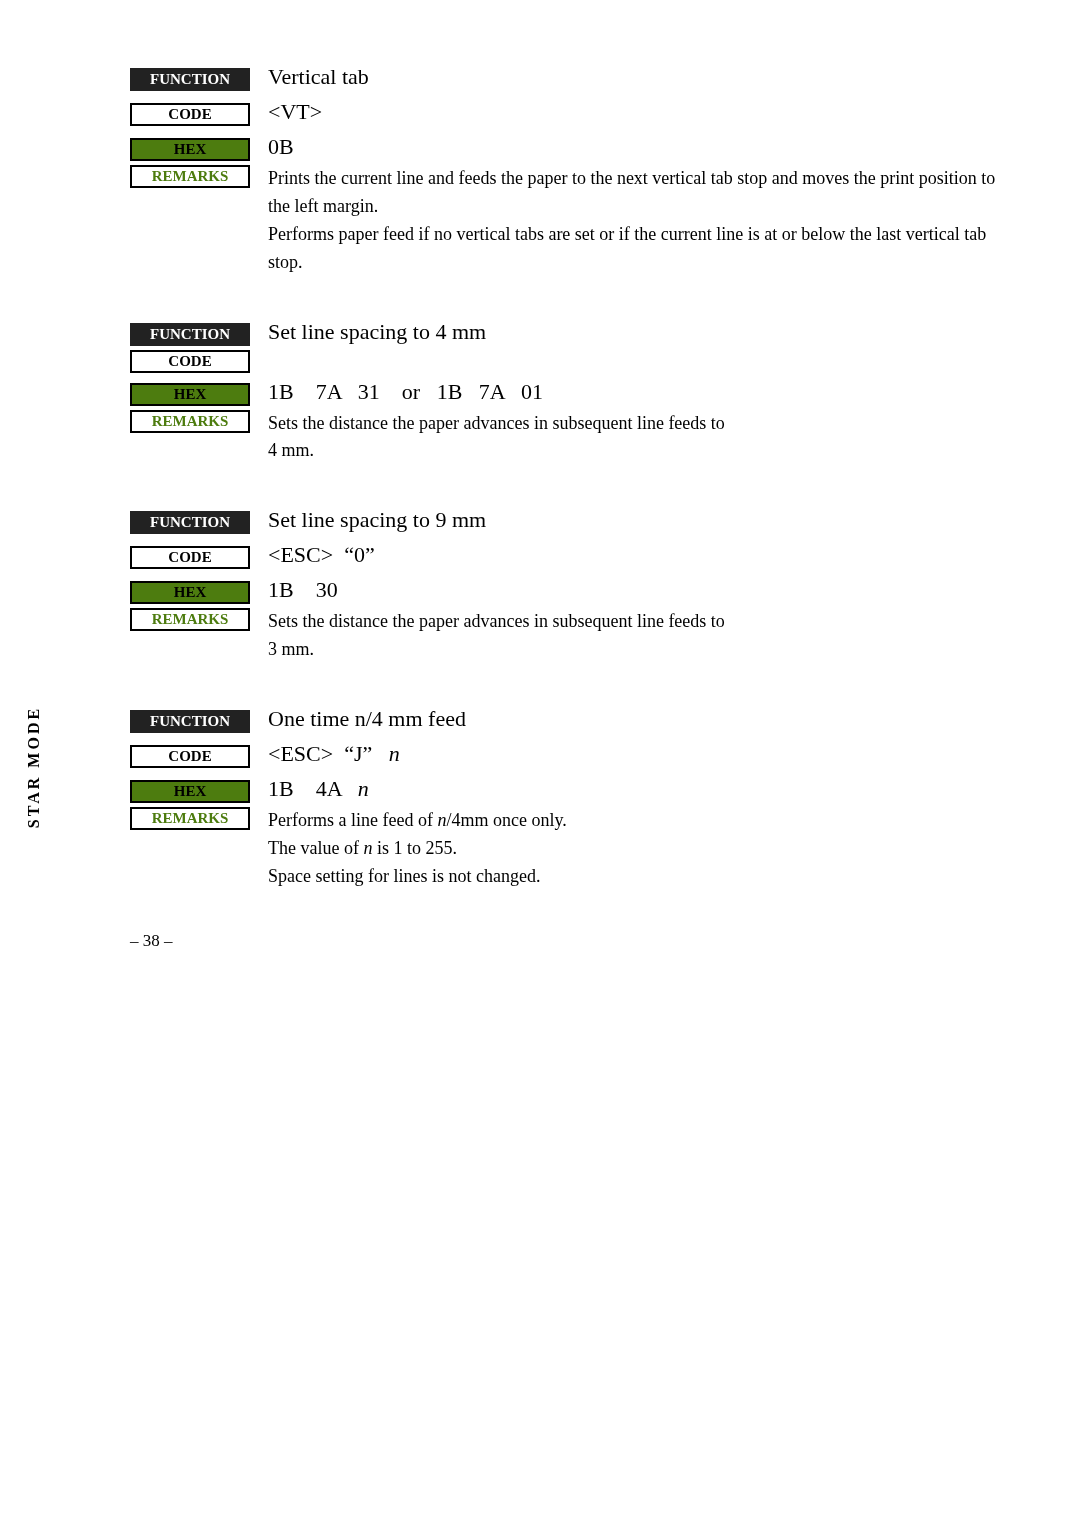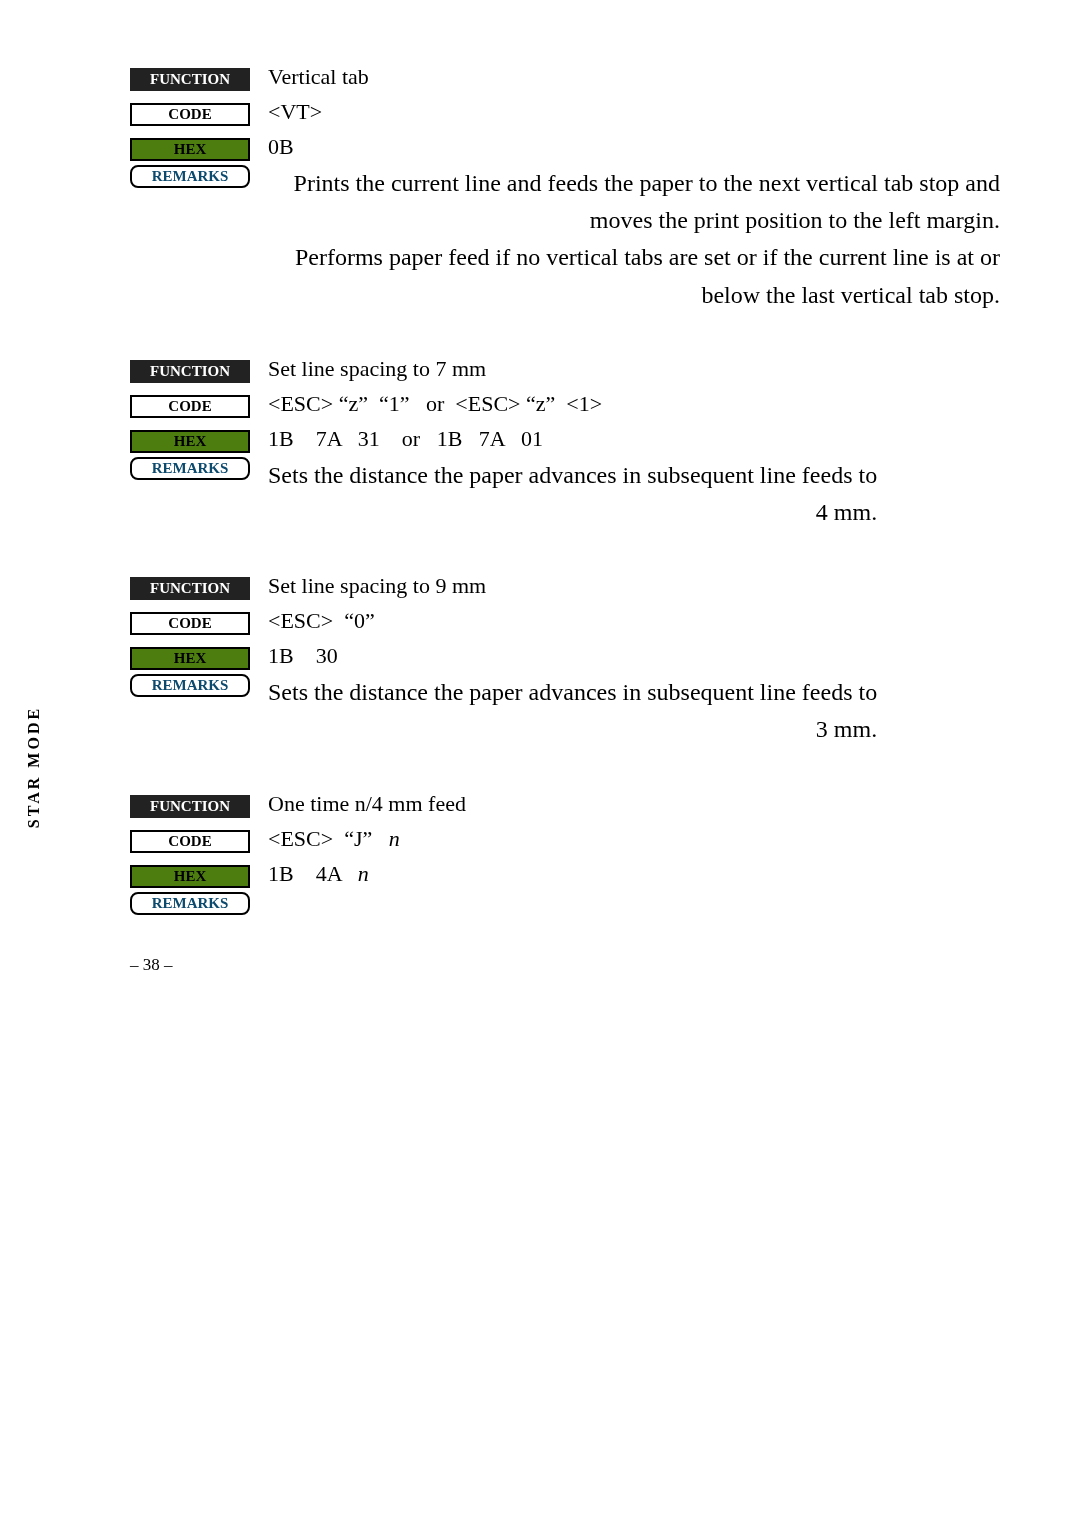--- a/index.html
+++ b/index.html
@@ -65,33 +65,31 @@
       text-align: center;
     }
 
     .label-box.hex-label {
       background: #4d7c0f;
       color: #000;
     }
 
     .label-box.remarks-label {
       background: #fff;
-      color: #0c4a6e;
-      border-radius: 8px;
+      color: #4d7c0f;
     }
 
     .value {
       font-size: 22px;
       line-height: 1.5;
     }
 
     .remarks-text {
-      font-size: 24px;
+      font-size: 18px;
       line-height: 1.55;
-      text-align: right;
     }
 
     .page-number {
       text-align: left;
       margin-top: 40px;
       font-size: 17px;
     }
   </style>
 </head>
 <body>
@@ -121,25 +119,24 @@
       </div>
       <div class="row" style="align-items:flex-start;">
         <span class="label-box remarks-label" style="flex-shrink:0;">REMARKS</span>
         <span class="remarks-text">Prints the current line and feeds the paper to the next vertical tab stop and moves the print position to the left margin.<br>Performs paper feed if no vertical tabs are set or if the current line is at or below the last vertical tab stop.</span>
       </div>
     </div>
 
     <div class="entry">
       <div class="row">
         <span class="label-box function-label">FUNCTION</span>
-        <span class="value">Set line spacing to 7 mm</span>
+        <span class="value">Set line spacing to 4 mm</span>
       </div>
       <div class="row">
         <span class="label-box code-label">CODE</span>
-        <span class="value">&lt;ESC&gt; “z” &nbsp;“1” &nbsp;&nbsp;or &nbsp;&lt;ESC&gt; “z” &nbsp;&lt;1&gt;</span>
       </div>
       <div class="row">
         <span class="label-box hex-label">HEX</span>
         <span class="value">1B &nbsp;&nbsp;&nbsp;7A &nbsp;&nbsp;31 &nbsp;&nbsp;&nbsp;or &nbsp;&nbsp;1B &nbsp;&nbsp;7A &nbsp;&nbsp;01</span>
       </div>
       <div class="row" style="align-items:flex-start;">
         <span class="label-box remarks-label" style="flex-shrink:0;">REMARKS</span>
         <span class="remarks-text">Sets the distance the paper advances in subsequent line feeds to<br>4 mm.</span>
       </div>
     </div>
@@ -171,19 +168,20 @@
       <div class="row">
         <span class="label-box code-label">CODE</span>
         <span class="value">&lt;ESC&gt; &nbsp;“J” &nbsp;&nbsp;<i>n</i></span>
       </div>
       <div class="row">
         <span class="label-box hex-label">HEX</span>
         <span class="value">1B &nbsp;&nbsp;&nbsp;4A &nbsp;&nbsp;<i>n</i></span>
       </div>
       <div class="row" style="align-items:flex-start;">
         <span class="label-box remarks-label" style="flex-shrink:0;">REMARKS</span>
+        <span class="remarks-text">Performs a line feed of <i>n</i>/4mm once only.<br>The value of <i>n</i> is 1 to 255.<br>Space setting for lines is not changed.</span>
       </div>
     </div>
 
     <div class="page-number">– 38 –</div>
 
   </div>
 </div>
 
 </body></html>

